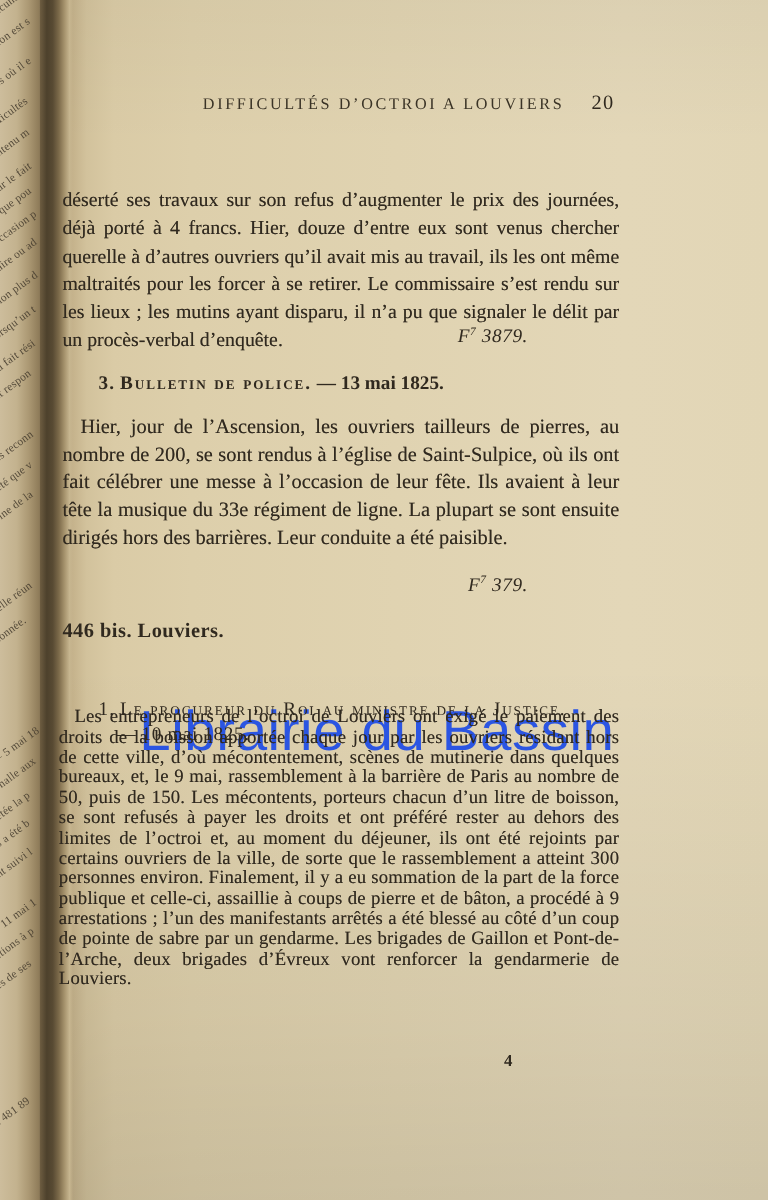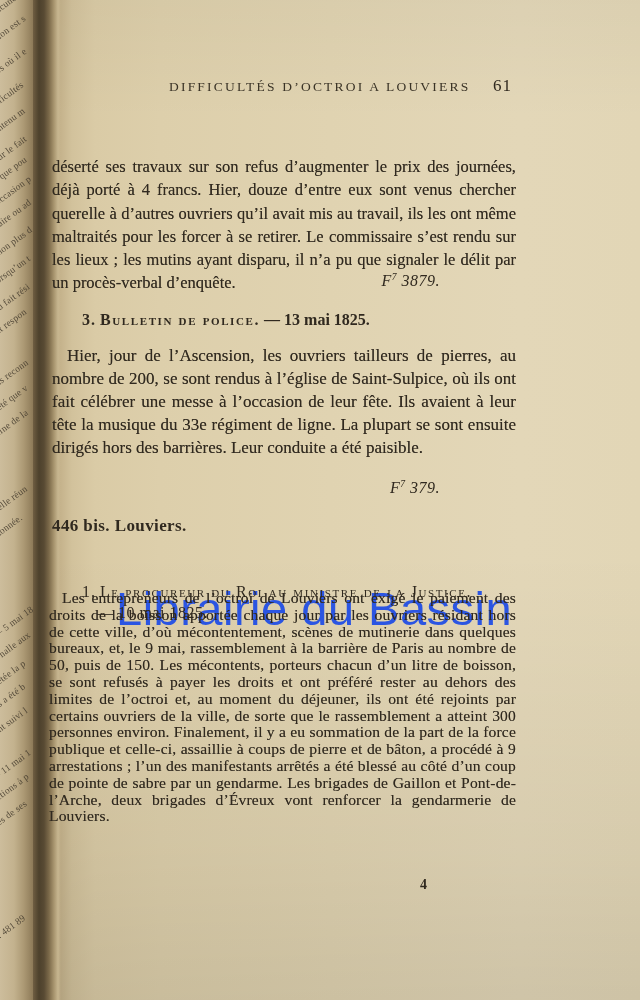--- a/index.html
+++ b/index.html
@@ -116,21 +116,21 @@
       </div>
   </div>
   <div class="gutter"></div>
 
   <div class="watermark" style="color: rgb(43, 85, 226);">Librairie du Bassin</div>
 
   <div class="page">
 
     <div class="running-header">
       <span class="header-title">DIFFICULTÉS D’OCTROI A LOUVIERS</span>
-      <span class="page-number">61</span>
+      <span class="page-number">20</span>
     </div>
 
     <p class="para p1">déserté ses travaux sur son refus d’augmenter le prix des journées, déjà porté à 4 francs. Hier, douze d’entre eux sont venus chercher querelle à d’autres ouvriers qu’il avait mis au travail, ils les ont même maltraités pour les forcer à se retirer. Le commissaire s’est rendu sur les lieux ; les mutins ayant disparu, il n’a pu que signaler le délit par un procès-verbal d’enquête.</p>
 
     <div class="ref ref1"><span style="position:static">F</span><sup style="position:static">7</sup>&nbsp;<span style="position:static">3879.</span></div>
 
     <div class="sec-heading sec3">
       <span class="sec-num">3.</span>
       <span class="sec-title">Bulletin de police.</span>
       <span class="sec-date">— 13 mai 1825.</span>

